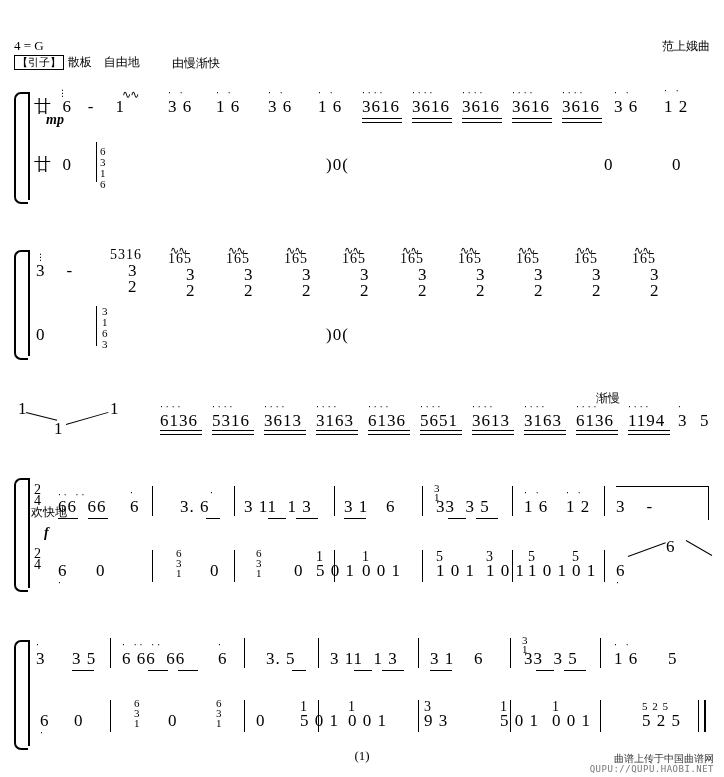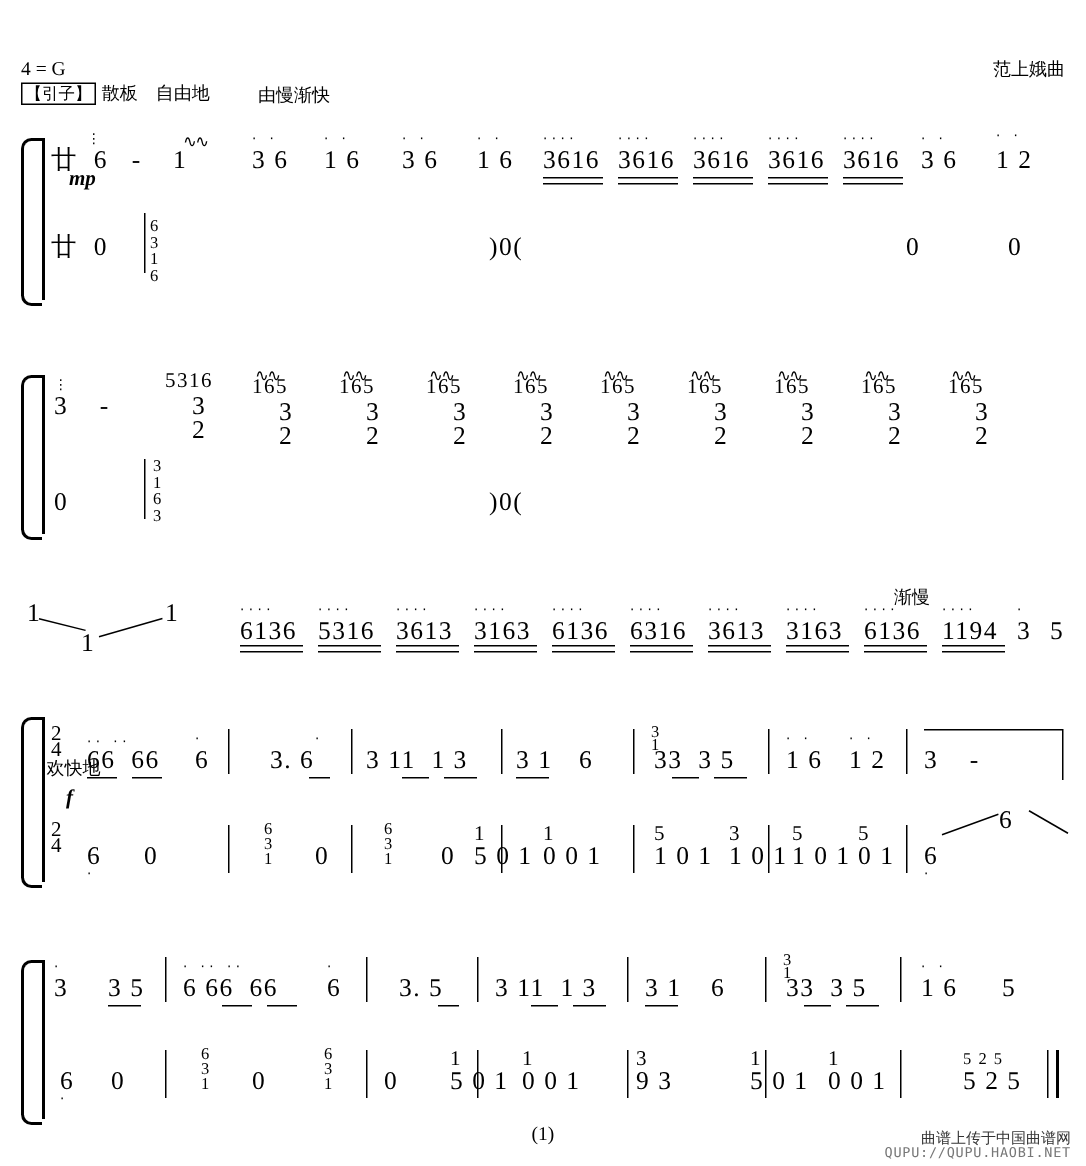--- a/index.html
+++ b/index.html
@@ -284,21 +284,21 @@
     <div class="num" style="left:54px; top:420px;">1</div>
     <div class="num" style="left:110px; top:400px;">1</div>
     <div class="hline" style="left:26px; top:412px; width:32px; transform:rotate(14deg); transform-origin:left;"></div>
     <div class="hline" style="left:66px; top:424px; width:44px; transform:rotate(-16deg); transform-origin:left;"></div>
 
     <div class="num" style="left:160px; top:412px;">6136</div>
     <div class="num" style="left:212px; top:412px;">5316</div>
     <div class="num" style="left:264px; top:412px;">3613</div>
     <div class="num" style="left:316px; top:412px;">3163</div>
     <div class="num" style="left:368px; top:412px;">6136</div>
-    <div class="num" style="left:420px; top:412px;">6316</div>
+    <div class="num" style="left:420px; top:412px;">5651</div>
     <div class="num" style="left:472px; top:412px;">3613</div>
     <div class="num" style="left:524px; top:412px;">3163</div>
     <div class="num" style="left:576px; top:412px;">6136</div>
     <div class="num" style="left:628px; top:412px;">1194</div>
     <div class="num" style="left:678px; top:412px;">3</div>
     <div class="num" style="left:700px; top:412px;">5</div>
 
     <div class="hline" style="left:160px; top:430px; width:42px;"></div>
     <div class="hline" style="left:212px; top:430px; width:42px;"></div>
     <div class="hline" style="left:264px; top:430px; width:42px;"></div>

